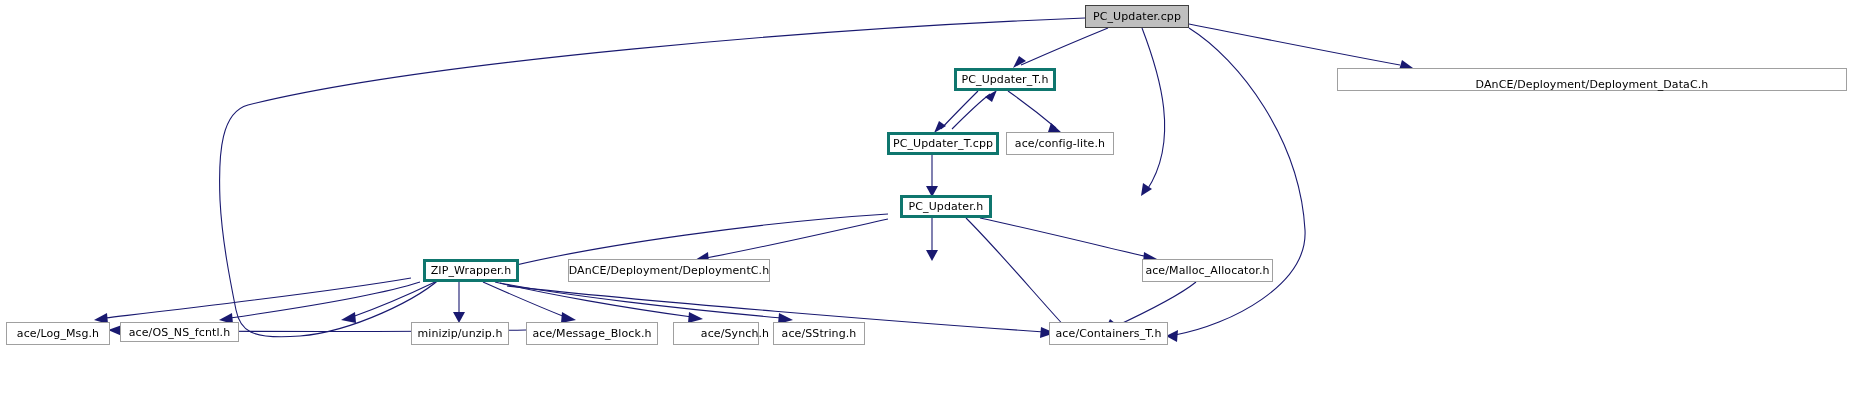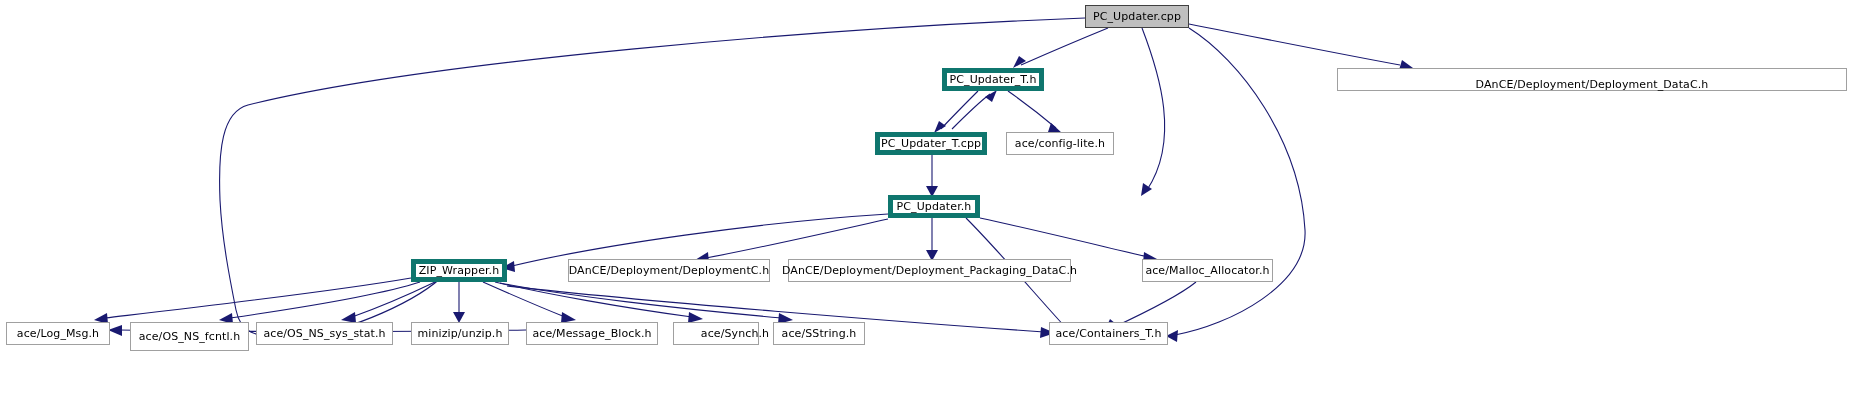--- a/index.html
+++ b/index.html
@@ -37,21 +37,22 @@
     color: #000000;
     letter-spacing: 0.1px;
     line-height: 1;
     padding: 0 6px;
   }
   .node-box.root {
     background: #bfbfbf;
     border: 1px solid #404040;
   }
   .node-box.strong {
-    border: 5px solid #0f766e;
+    border: 3px solid #0f766e;
+    margin-left: 12px;
   }
   .edge-line {
     fill: none;
     stroke: #191970;
     stroke-width: 1.1;
   }
   .edge-head {
     fill: #191970;
     stroke: none;
   }
@@ -211,39 +212,33 @@
   </div>
 
   <div class="node-box strong" style="left:411px; top:259px; width:96px; height:23px;">
     <span>ZIP_Wrapper.h</span>
   </div>
 
   <div class="node-box" style="left:568px; top:259px; width:202px; height:23px;">
     <span>DAnCE/Deployment/DeploymentC.h</span>
   </div>
 
-  <div class="node-box" style="left:788px; top:259px; width:283px; height:23px;">
-    <span>DAnCE/Deployment/Deployment_Packaging_DataC.h</span>
-  </div>
 
   <div class="node-box" style="left:1142px; top:259px; width:131px; height:23px;">
     <span>ace/Malloc_Allocator.h</span>
   </div>
 
   <div class="node-box" style="left:6px; top:322px; width:104px; height:23px;">
     <span>ace/Log_Msg.h</span>
   </div>
 
-  <div class="node-box" style="left:130px; top:322px; width:119px; height:29px;">
+  <div class="node-box" style="left:120px; top:322px; width:119px; height:20px;">
     <span>ace/OS_NS_fcntl.h</span>
   </div>
 
-  <div class="node-box" style="left:256px; top:322px; width:137px; height:23px;">
-    <span>ace/OS_NS_sys_stat.h</span>
-  </div>
 
   <div class="node-box" style="left:411px; top:322px; width:98px; height:23px;">
     <span>minizip/unzip.h</span>
   </div>
 
   <div class="node-box" style="left:526px; top:322px; width:132px; height:23px;">
     <span>ace/Message_Block.h</span>
   </div>
 
   <div class="node-box" style="left:673px; top:322px; width:86px; height:23px;padding-left:44px;">

